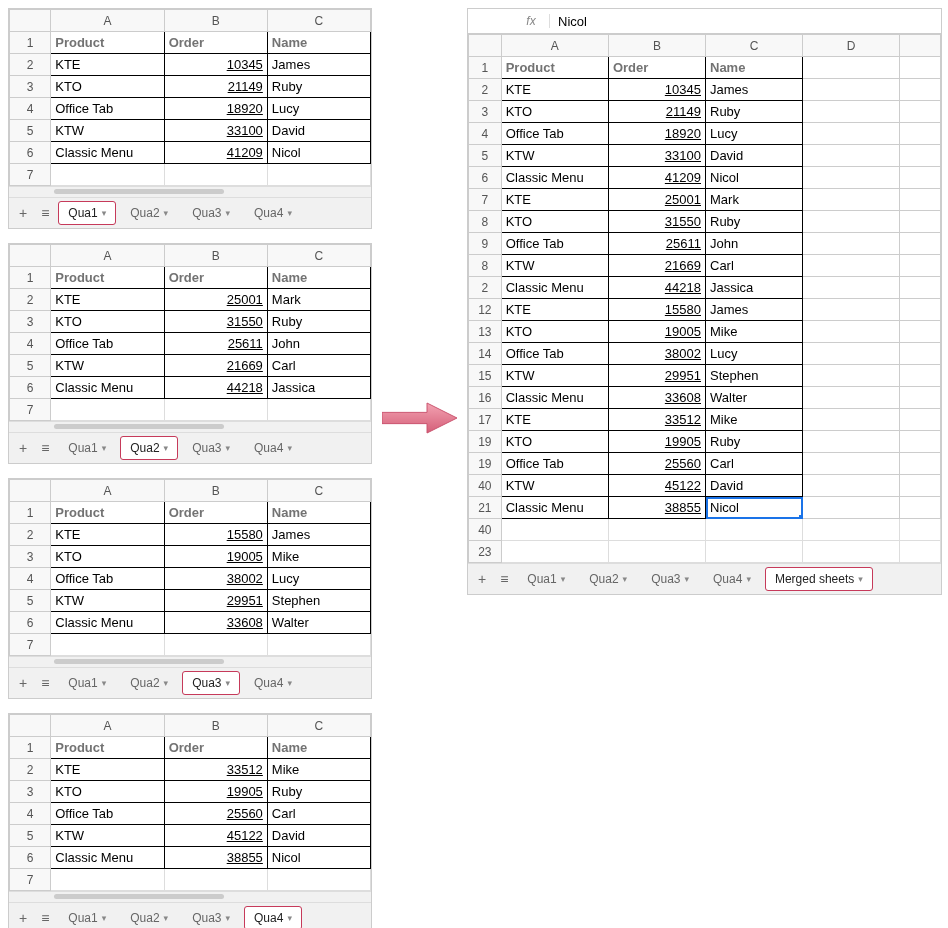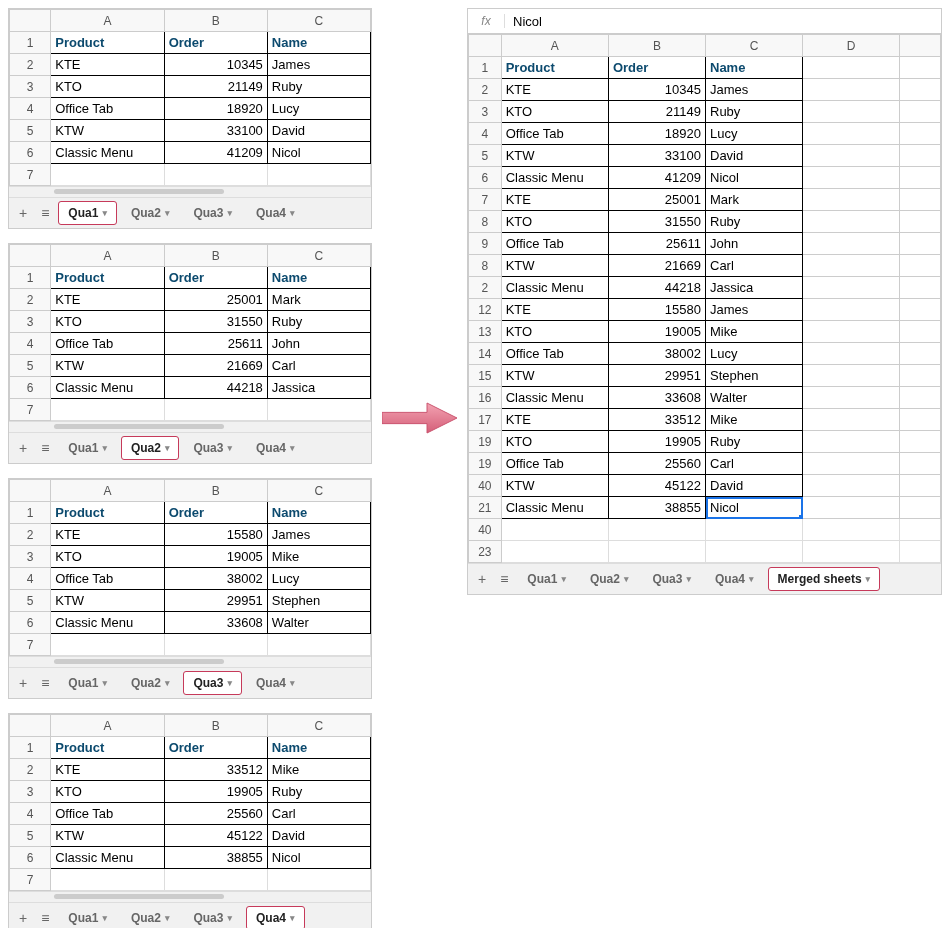--- a/index.html
+++ b/index.html
@@ -62,28 +62,28 @@
     background:#f8f8f8;
   }
   .rowhdr {
     background:#f8f8f8;
     text-align:center;
     font-size:12px;
     color:#555;
     width:40px;
   }
   .hdr-cell {
-    color: #0c4a6e;
+    color: #737373;
     font-weight: bold;
     border:1px solid #000 !important;
   }
   .data-cell {
     border:1px solid #000 !important;
   }
-  .num { text-align: right; }
+  .num { text-align: right; text-decoration: underline; }
   .txt { text-align: left; }
   .blank td:not(.rowhdr){ border:1px solid #ddd;}
   .scroll-strip {
     height: 10px;
     background: #f1f1f1;
     border-top:1px solid #ddd;
     position:relative;
   }
   .scroll-strip:after{
     content:"";
@@ -107,21 +107,20 @@
   .tab-btn {
     display:flex;
     align-items:center;
     gap:4px;
     padding:3px 8px;
     font-size:12px;
     color:#666;
     border:1px solid transparent;
     border-radius:2px;
     background:transparent;
-    font-weight:bold;
   }
   .tab-btn .tri { font-size:9px; color:#888;}
   .tab-btn.active {
     background:#fff;
     color:#222;
   }
   .tab-btn.hl {
     outline: 1.5px solid #c63a5a;
   }
   .icon-btn {
@@ -129,20 +128,21 @@
     font-size:14px;
     padding:2px 4px;
   }
   .fbar {
     display:flex;
     align-items:center;
     height:24px;
     border:1px solid #ccc;
     border-bottom:none;
     background:#fff;
+    padding-left:45px;
   }
   .fbar .fx {
     width:36px;
     text-align:center;
     color:#888;
     font-style:italic;
     border-right:1px solid #ddd;
     font-size:12px;
   }
   .fbar .val {

